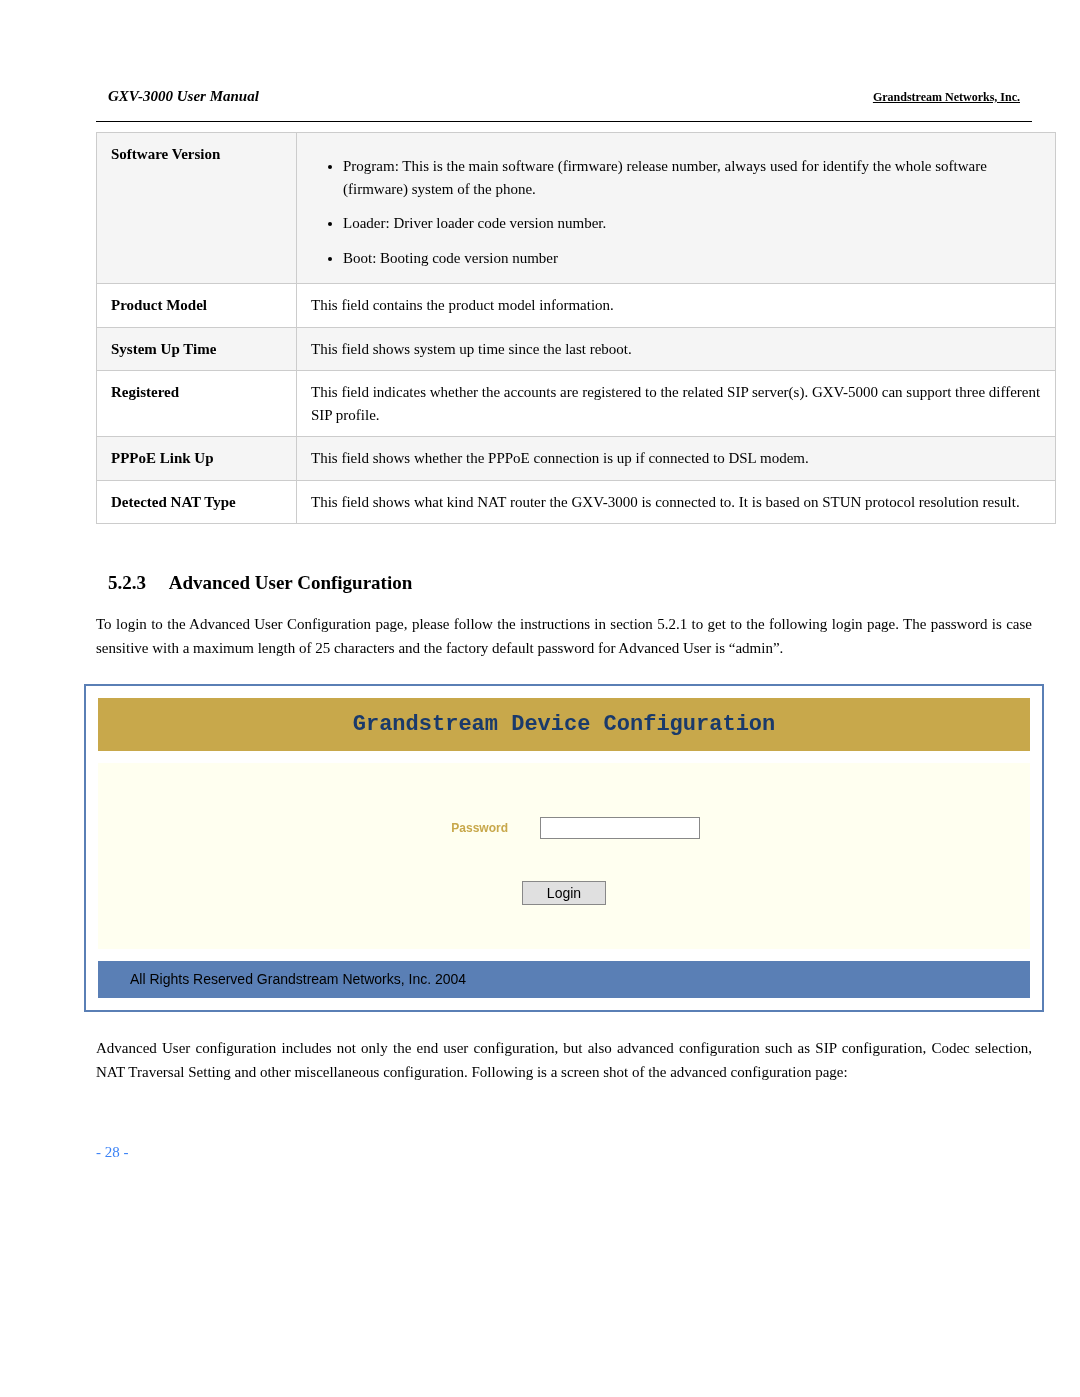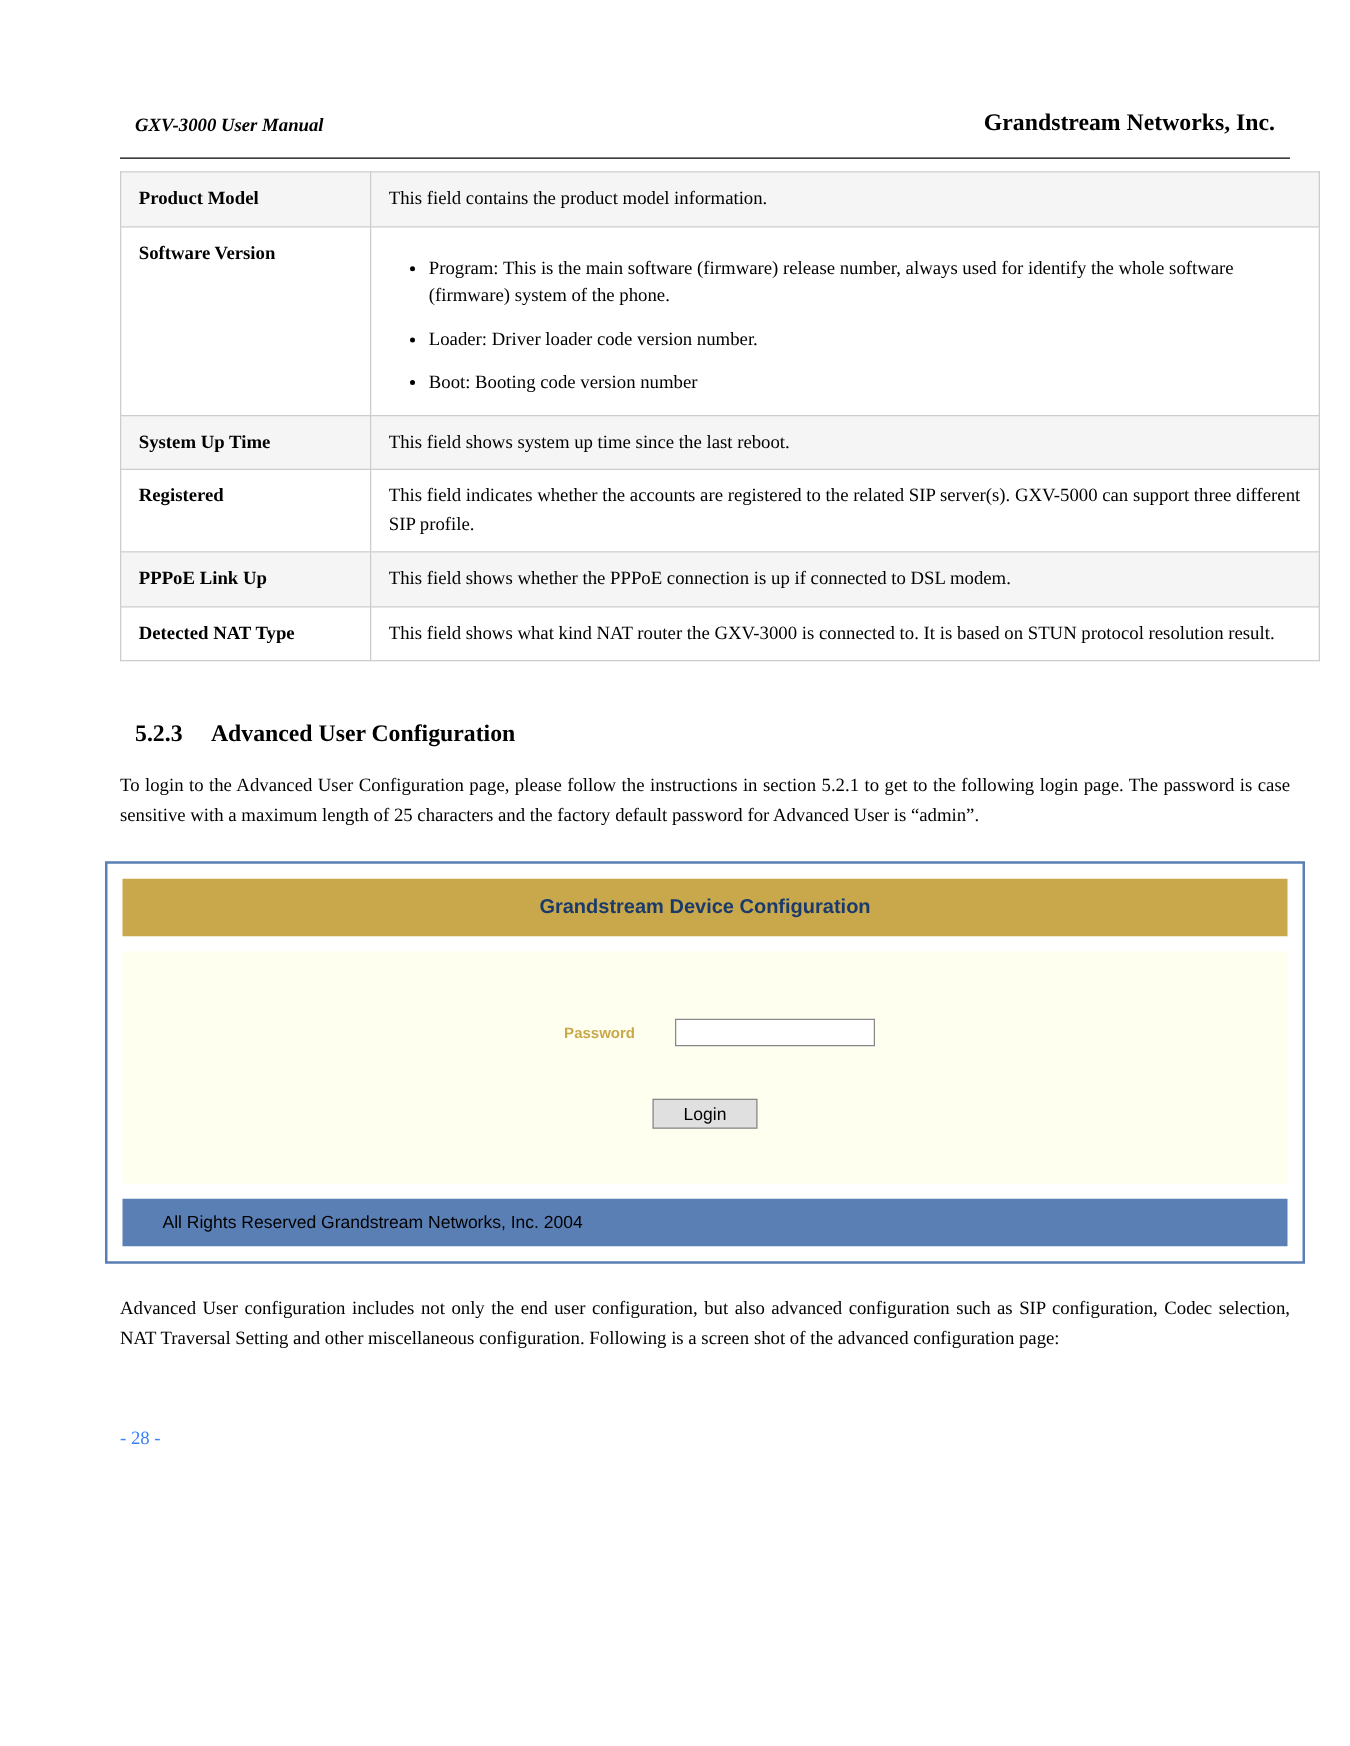--- a/index.html
+++ b/index.html
@@ -29,21 +29,22 @@
     }
 
     .header-left {
       font-style: italic;
       font-weight: bold;
       font-size: 15px;
     }
 
     .header-right {
       font-weight: bold;
-      font-size: 19px;
+      font-size: 12px;
+      text-decoration: underline;
     }
 
     
     .info-table {
       width: 100%;
       border-collapse: collapse;
       margin-top: 10px;
     }
 
     .info-table td {
@@ -112,22 +113,22 @@
 
     .login-box-header {
       background-color: #c8a84b;
       padding: 14px 20px;
       text-align: center;
     }
 
     .login-box-header-text {
       color: #1a3a6b;
       font-weight: bold;
-      font-size: 16px;
-      font-family: Liberation Sans, sans-serif;
+      font-size: 22px;
+      font-family: Liberation Mono, monospace;
     }
 
     .login-box-body {
       background-color: #fffff0;
       padding: 30px 20px 20px 20px;
       text-align: center;
     }
 
     .login-row {
       display: flex;
@@ -191,32 +192,32 @@
 <body>
 
 <div class="page-header">
   <span class="header-left">GXV-3000 User Manual</span>
   <span class="header-right">Grandstream Networks, Inc.</span>
 </div>
 
 <table class="info-table">
   <tbody id="table-body">
   <tr>
-        <td class="field-name">Product Model</td>
-        <td class="field-desc">This field contains the product model information.</td>
-      </tr>
-      <tr>
         <td class="field-name">Software Version</td>
         <td class="field-desc">
           <ul class="bullet-list">
             <li>Program: This is the main software (firmware) release number, always used for identify the whole software (firmware) system of the phone.</li>
             <li>Loader: Driver loader code version number.</li>
             <li>Boot: Booting code version number</li>
           </ul>
         </td>
+      </tr>
+      <tr>
+        <td class="field-name">Product Model</td>
+        <td class="field-desc">This field contains the product model information.</td>
       </tr>
       <tr>
         <td class="field-name">System Up Time</td>
         <td class="field-desc">This field shows system up time since the last reboot.</td>
       </tr>
       <tr>
         <td class="field-name">Registered</td>
         <td class="field-desc">This field indicates whether the accounts are registered to the related SIP server(s). GXV-5000 can support three different SIP profile.</td>
       </tr>
       <tr>

